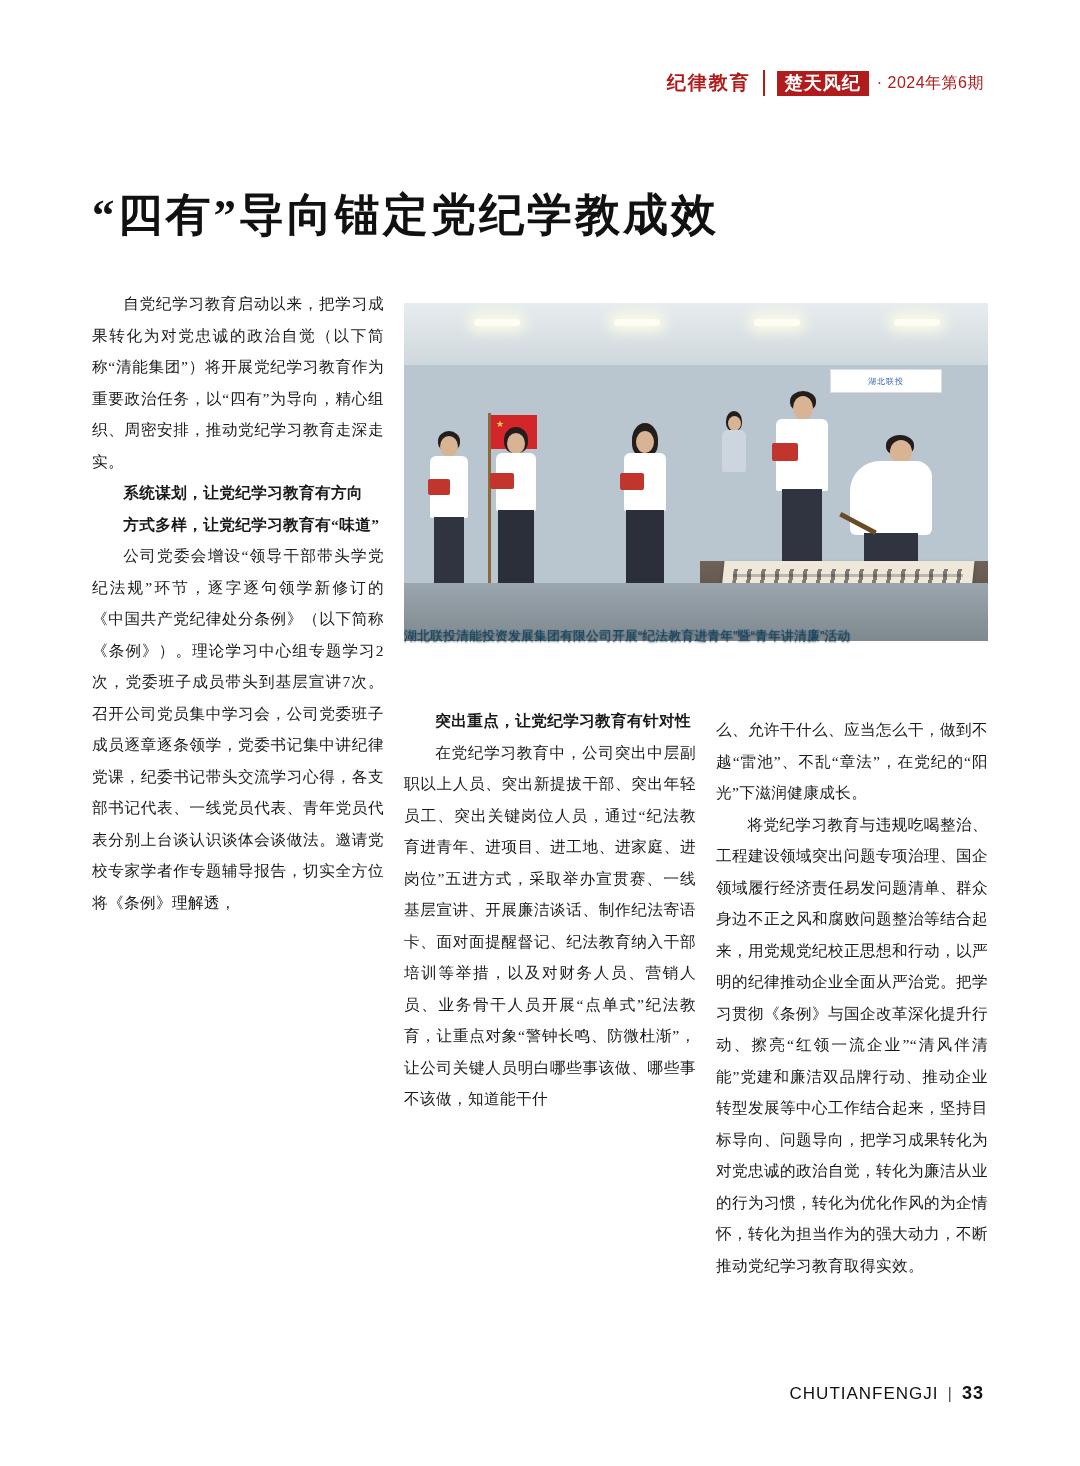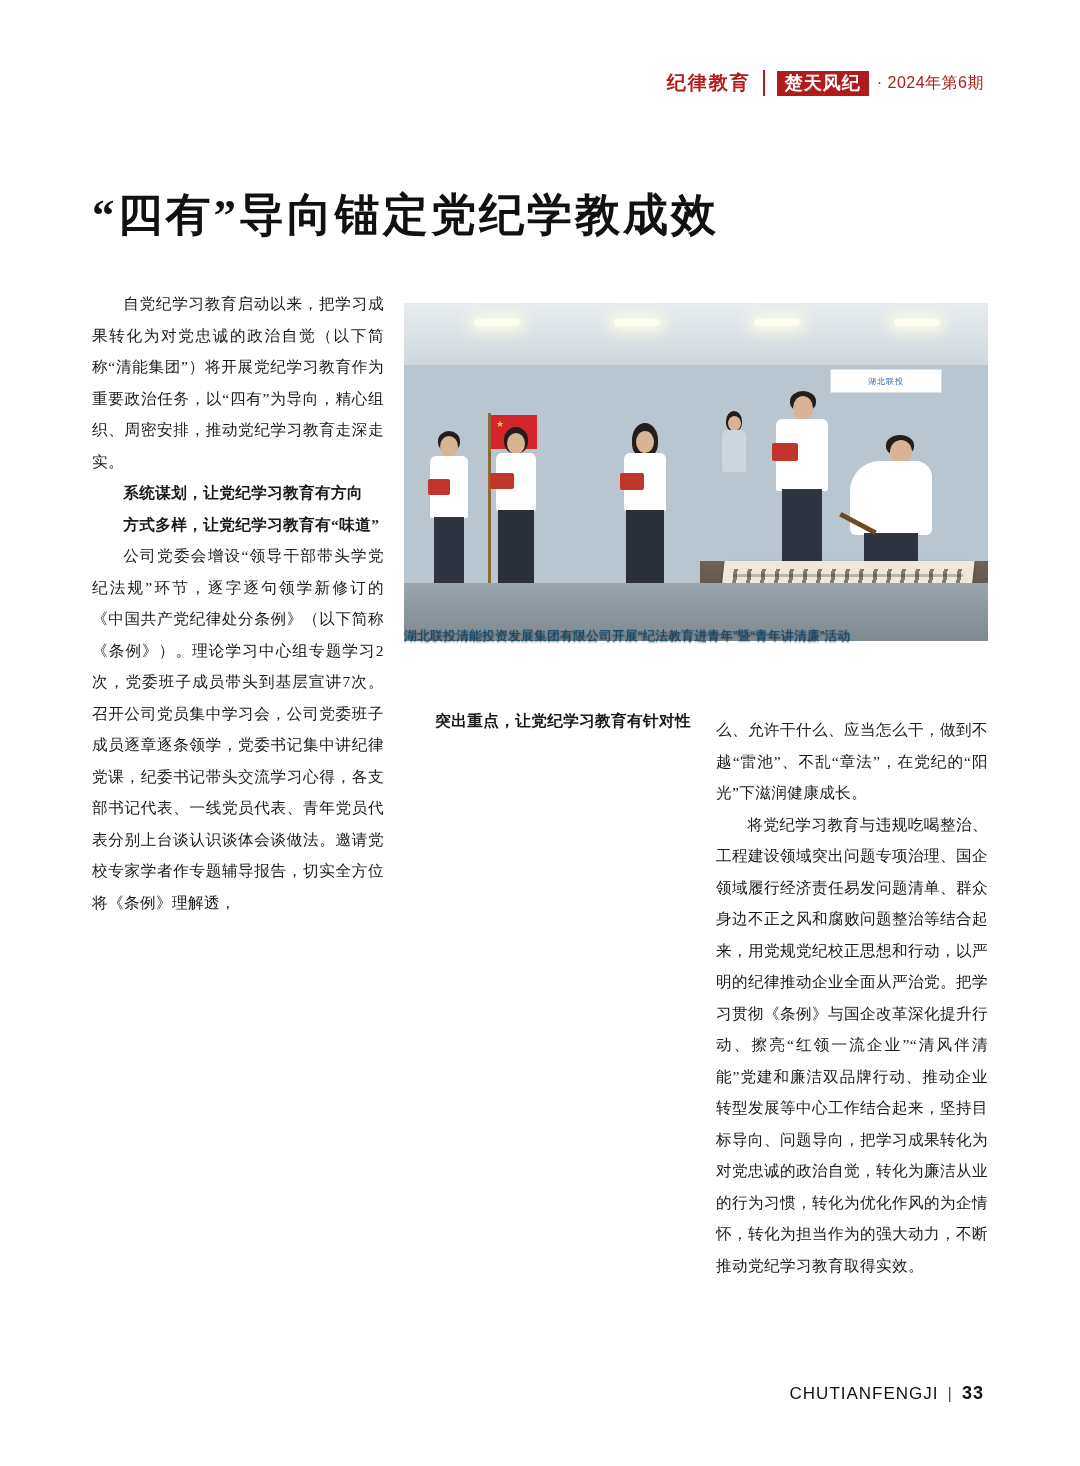--- a/index.html
+++ b/index.html
@@ -338,20 +338,21 @@
 
   <div class="col" id="col1">
     <p class="indent">自党纪学习教育启动以来，把学习成果转化为对党忠诚的政治自觉（以下简称“清能集团”）将开展党纪学习教育作为重要政治任务，以“四有”为导向，精心组织、周密安排，推动党纪学习教育走深走实。</p>
     <p class="subhead">系统谋划，让党纪学习教育有方向</p>
     <p class="subhead">方式多样，让党纪学习教育有“味道”</p>
     <p class="indent">公司党委会增设“领导干部带头学党纪法规”环节，逐字逐句领学新修订的《中国共产党纪律处分条例》（以下简称《条例》）。理论学习中心组专题学习2次，党委班子成员带头到基层宣讲7次。召开公司党员集中学习会，公司党委班子成员逐章逐条领学，党委书记集中讲纪律党课，纪委书记带头交流学习心得，各支部书记代表、一线党员代表、青年党员代表分别上台谈认识谈体会谈做法。邀请党校专家学者作专题辅导报告，切实全方位将《条例》理解透，</p>
   </div>
 
   <div class="col" id="col2">
     <p class="subhead">突出重点，让党纪学习教育有针对性</p>
+    <p class="indent">在党纪学习教育中，公司突出中层副职以上人员、突出新提拔干部、突出年轻员工、突出关键岗位人员，通过“纪法教育进青年、进项目、进工地、进家庭、进岗位”五进方式，采取举办宣贯赛、一线基层宣讲、开展廉洁谈话、制作纪法寄语卡、面对面提醒督记、纪法教育纳入干部培训等举措，以及对财务人员、营销人员、业务骨干人员开展“点单式”纪法教育，让重点对象“警钟长鸣、防微杜渐”，让公司关键人员明白哪些事该做、哪些事不该做，知道能干什</p>
   </div>
 
   <div class="col" id="col3">
     <p>么、允许干什么、应当怎么干，做到不越“雷池”、不乱“章法”，在党纪的“阳光”下滋润健康成长。</p>
     <p class="indent">将党纪学习教育与违规吃喝整治、工程建设领域突出问题专项治理、国企领域履行经济责任易发问题清单、群众身边不正之风和腐败问题整治等结合起来，用党规党纪校正思想和行动，以严明的纪律推动企业全面从严治党。把学习贯彻《条例》与国企改革深化提升行动、擦亮“红领一流企业”“清风伴清能”党建和廉洁双品牌行动、推动企业转型发展等中心工作结合起来，坚持目标导向、问题导向，把学习成果转化为对党忠诚的政治自觉，转化为廉洁从业的行为习惯，转化为优化作风的为企情怀，转化为担当作为的强大动力，不断推动党纪学习教育取得实效。</p>
   </div>
 
   <div class="footer">
     <span>CHUTIANFENGJI</span>
     <span class="footer-bar">|</span>

